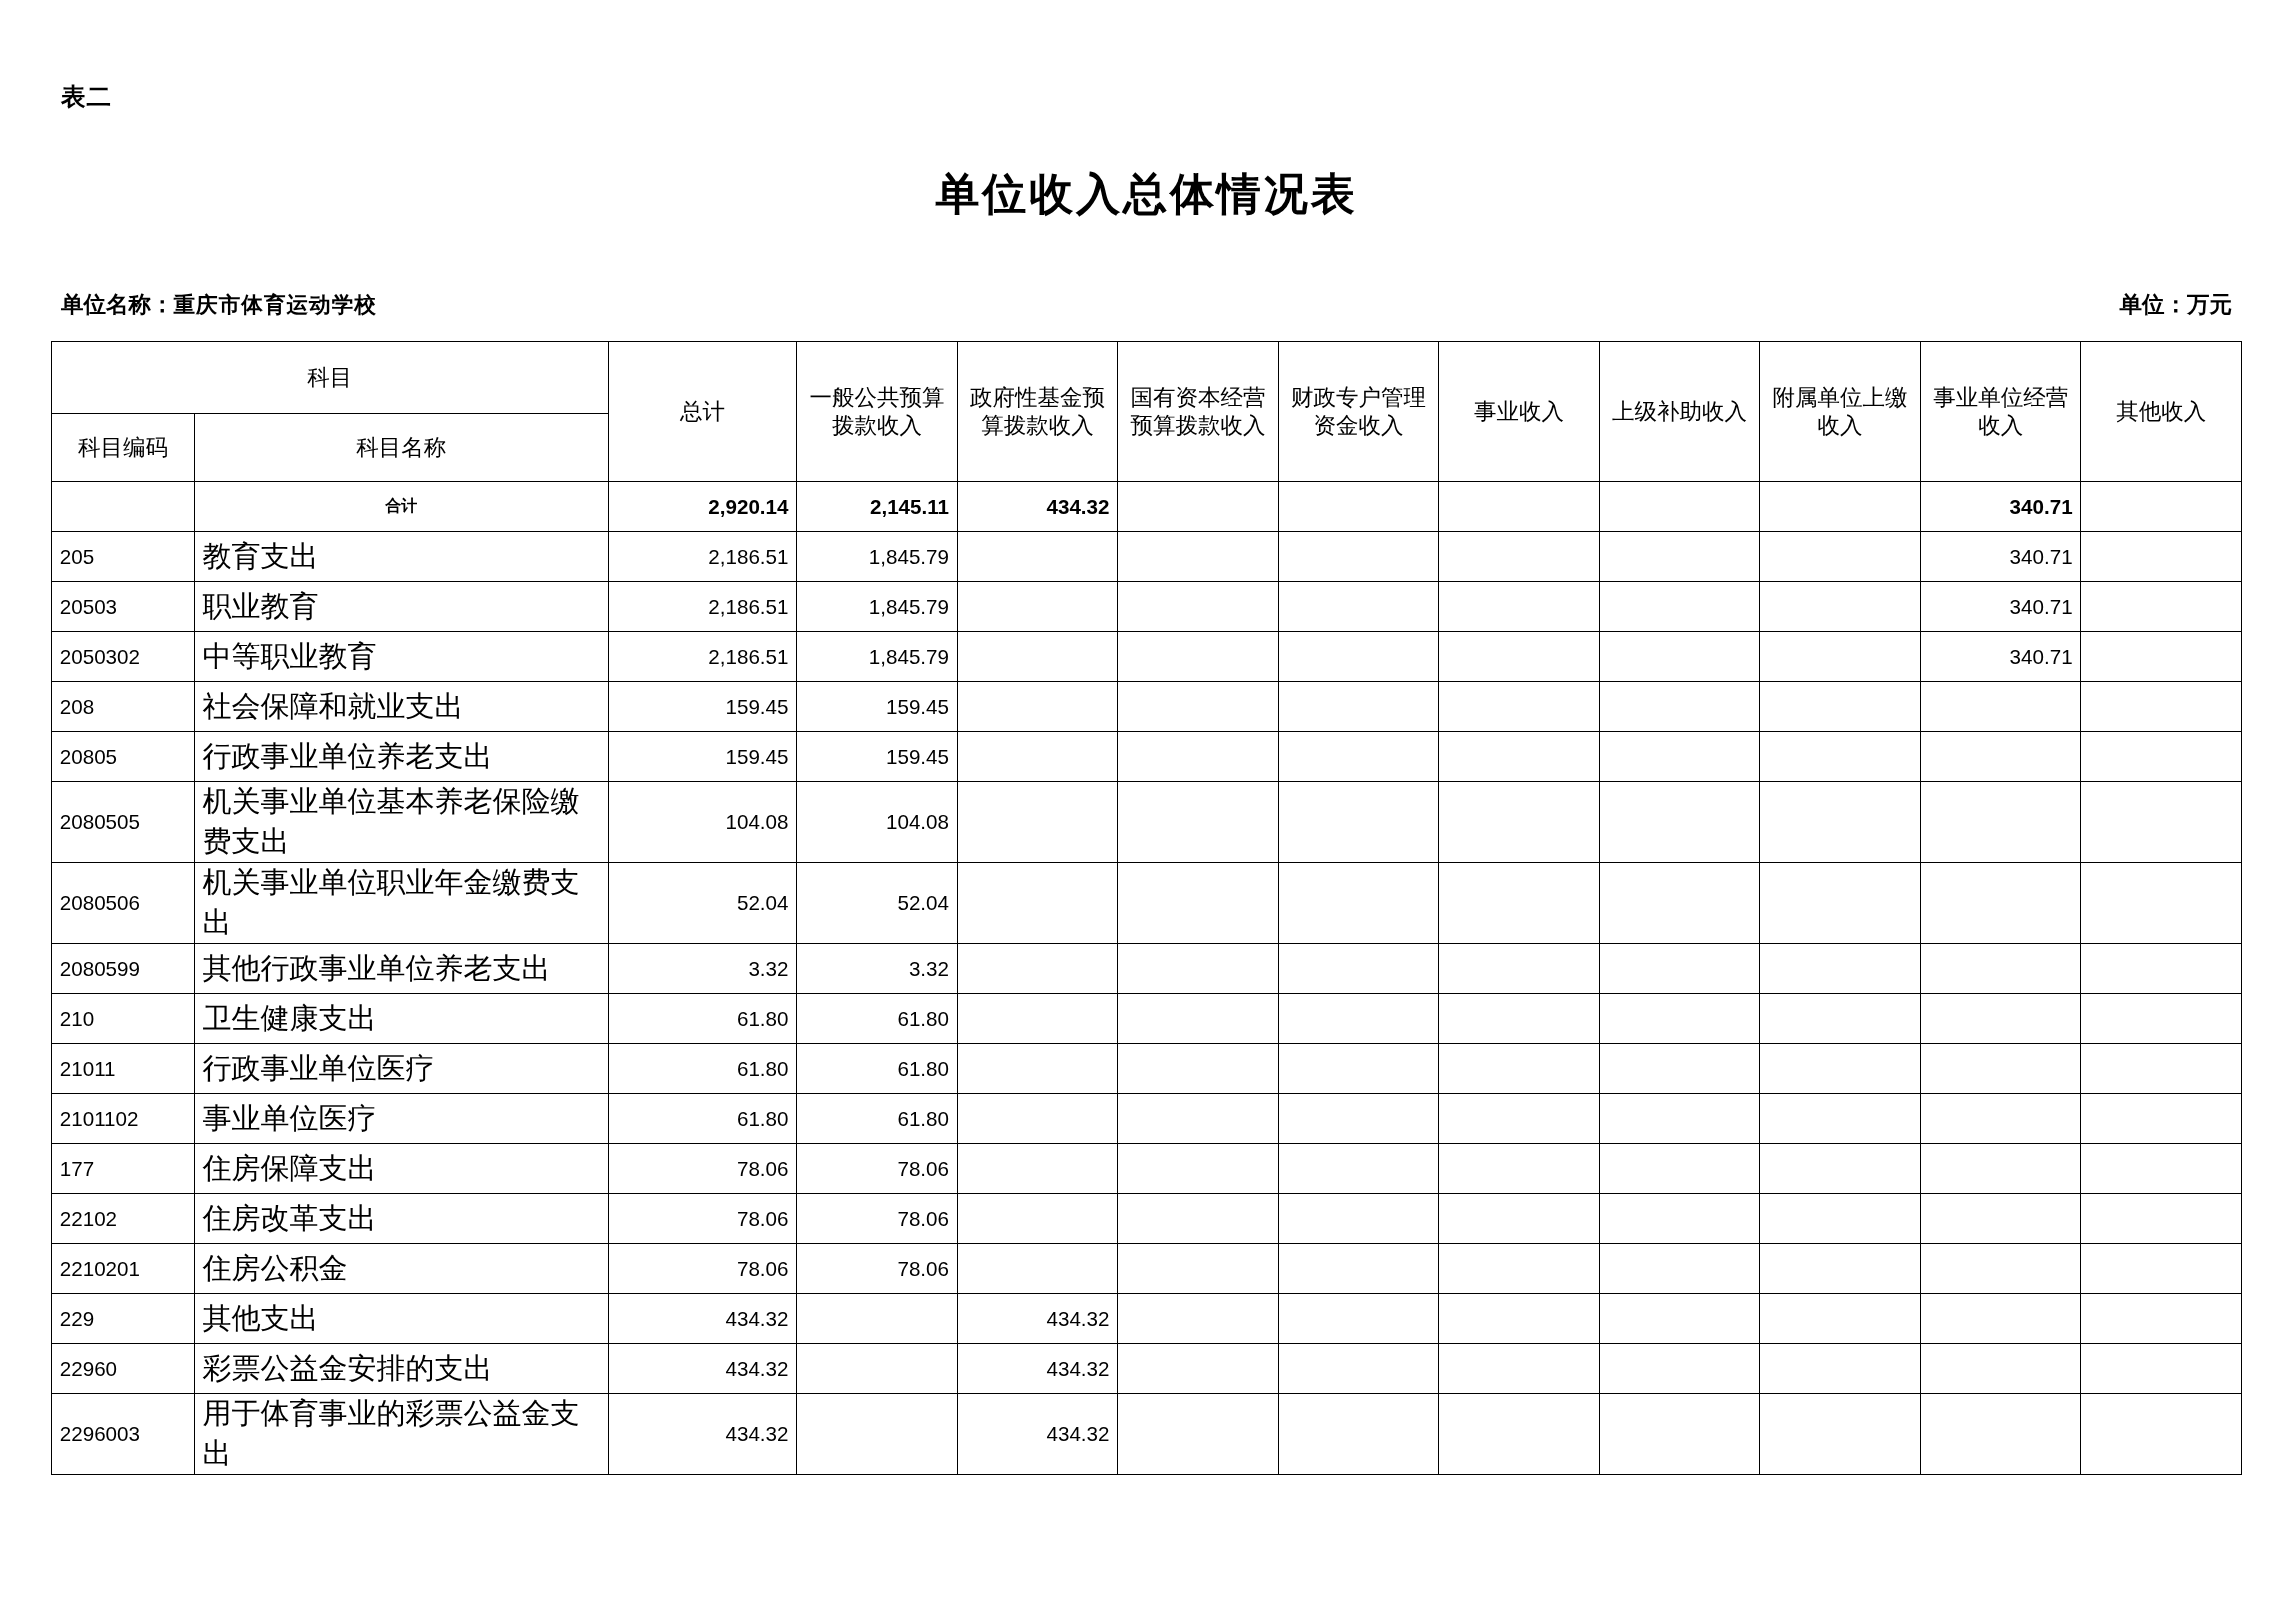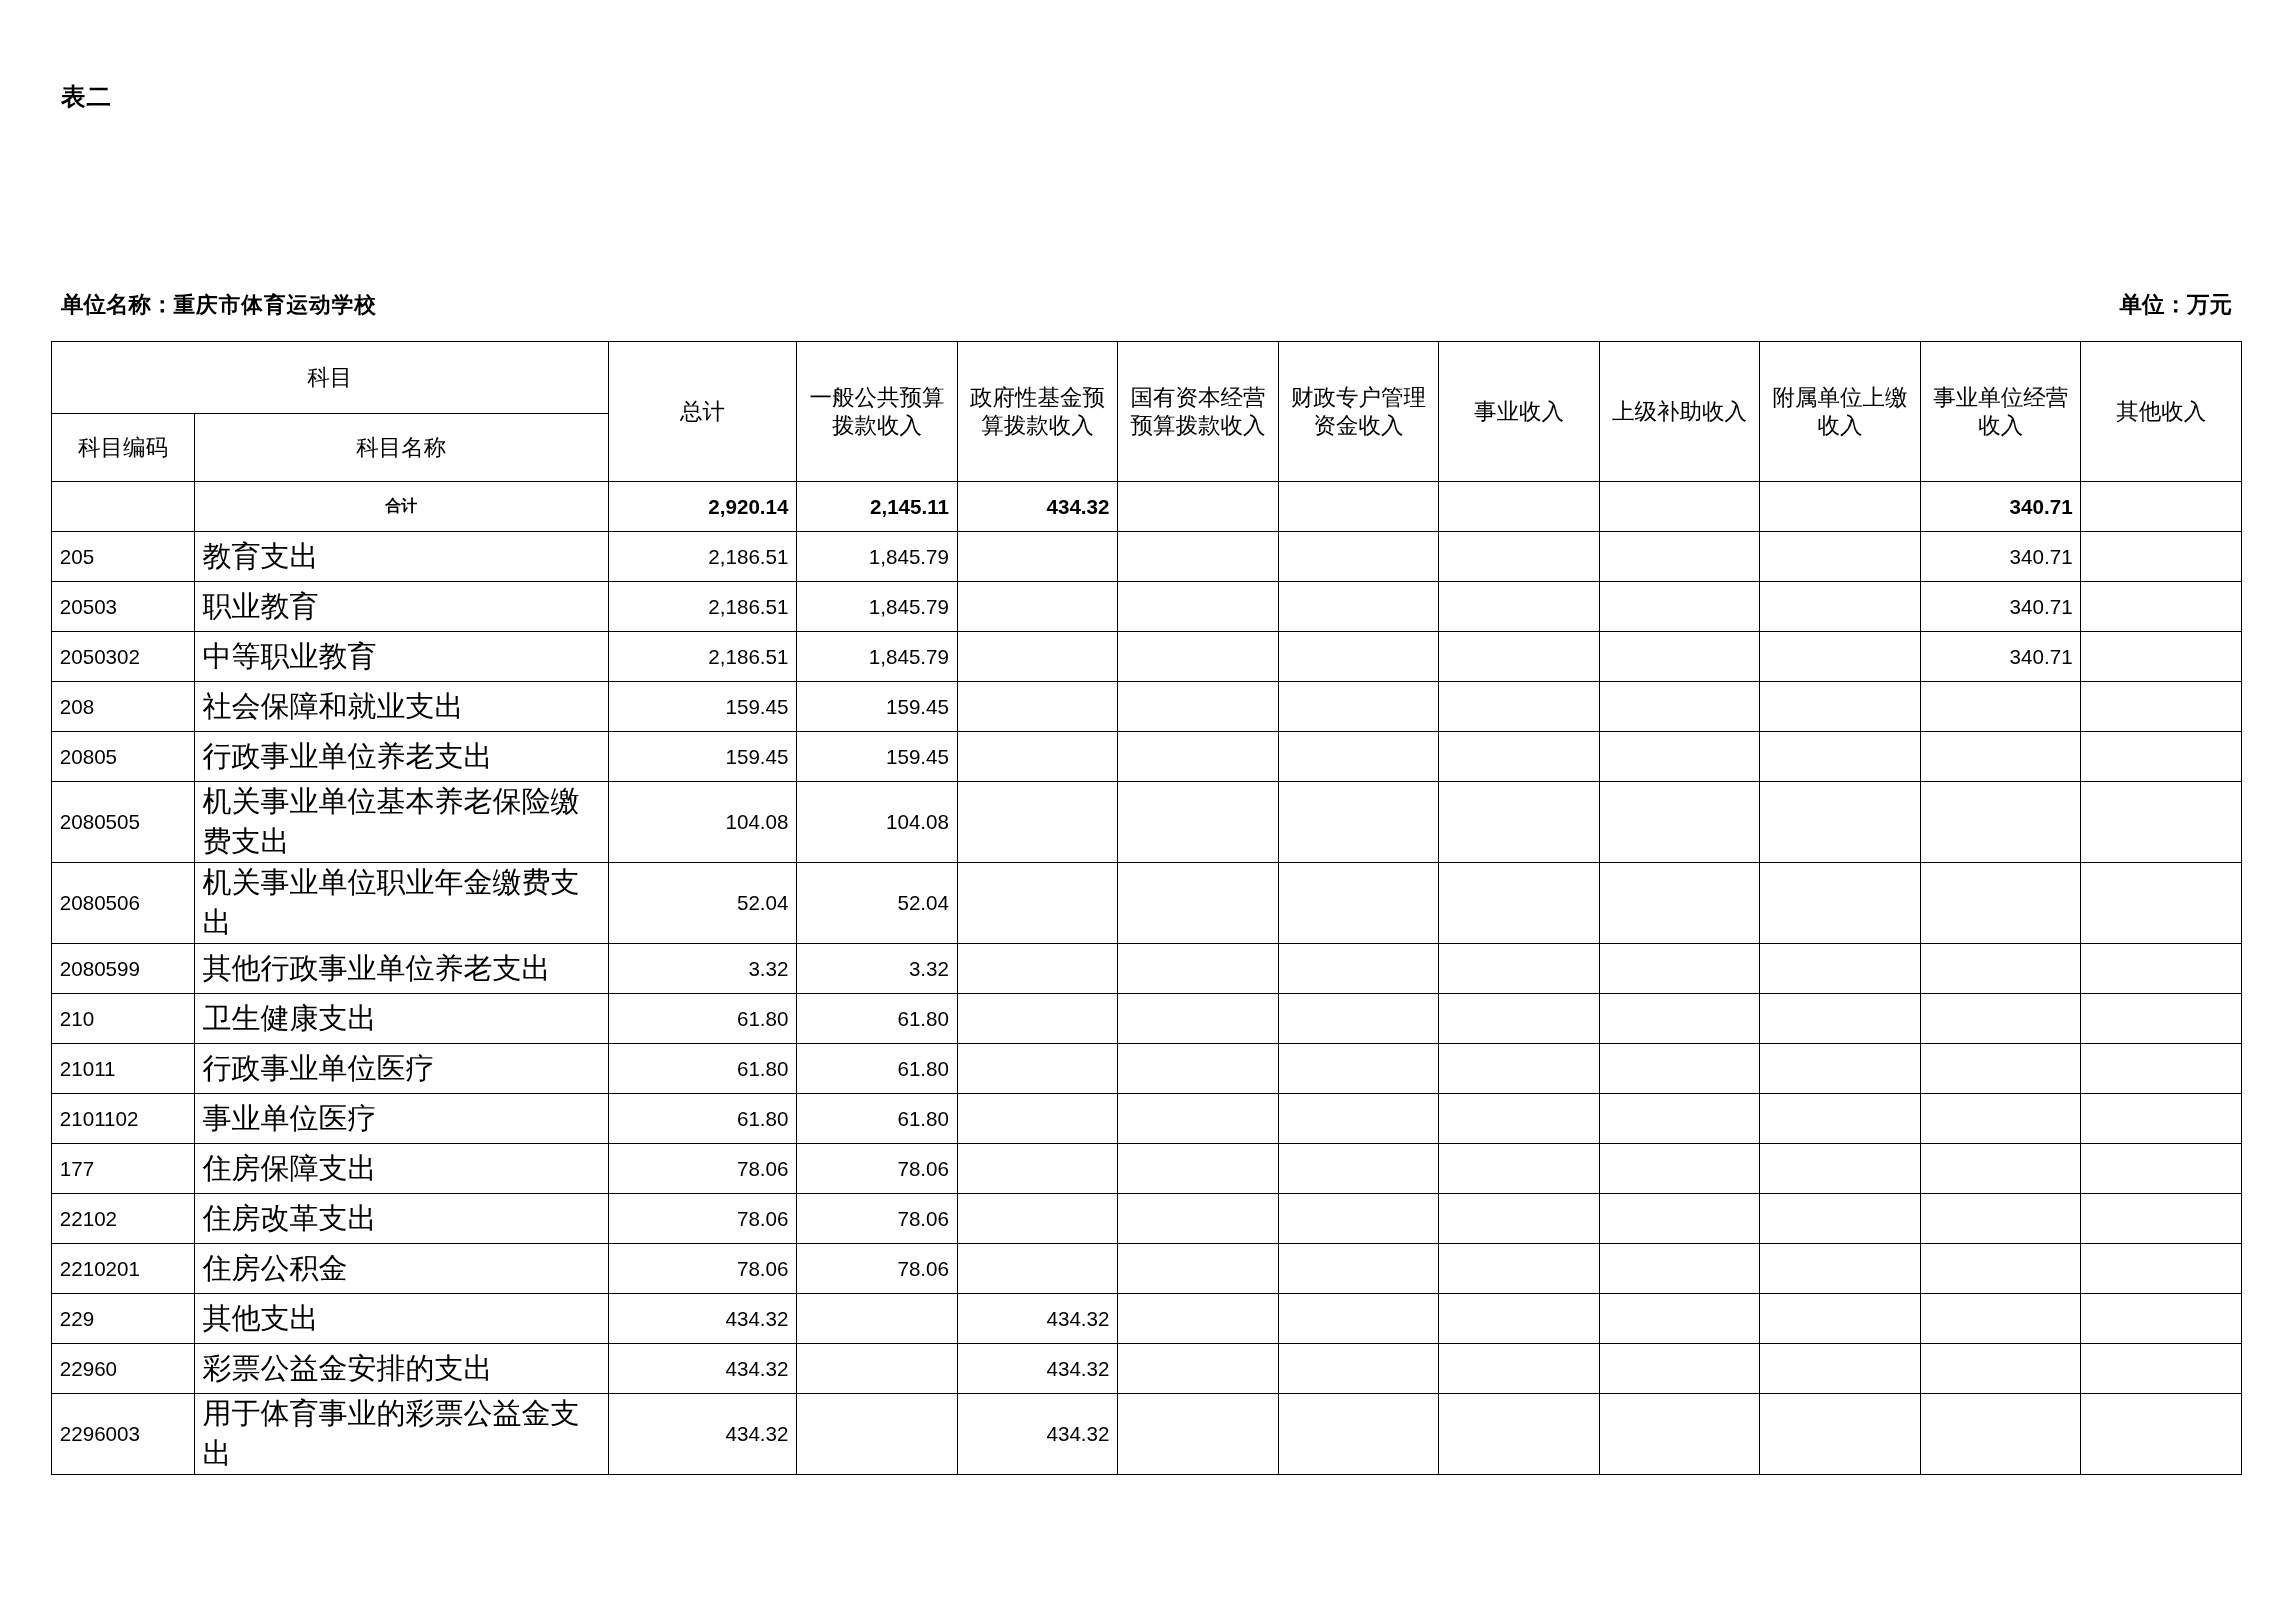--- a/index.html
+++ b/index.html
@@ -129,20 +129,21 @@
   .lvl2 { padding-left: 25.5px; }
   .lvl3 { padding-left: 39px; }
 </style>
 </head>
 <body>
 
 <div class="page">
 
   <div class="sheet-tag">表二</div>
 
+  <div class="doc-title">单位收入总体情况表</div>
 
   <div class="meta-row">
     <div class="meta-left">
       <span class="label">单位名称：</span><span class="value">重庆市体育运动学校</span>
     </div>
     <div class="meta-right">单位：万元</div>
   </div>
 
   <table class="fin">
     <colgroup>

